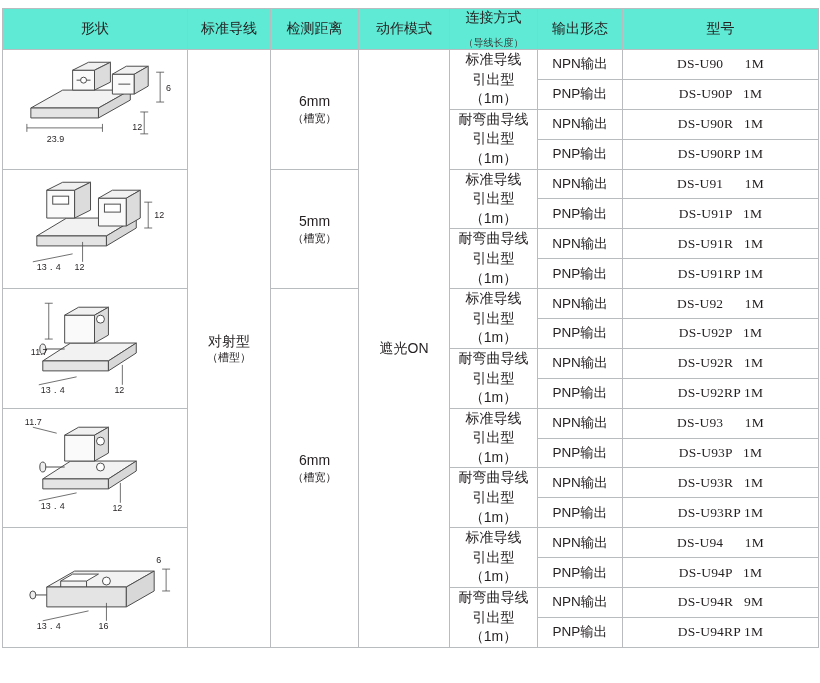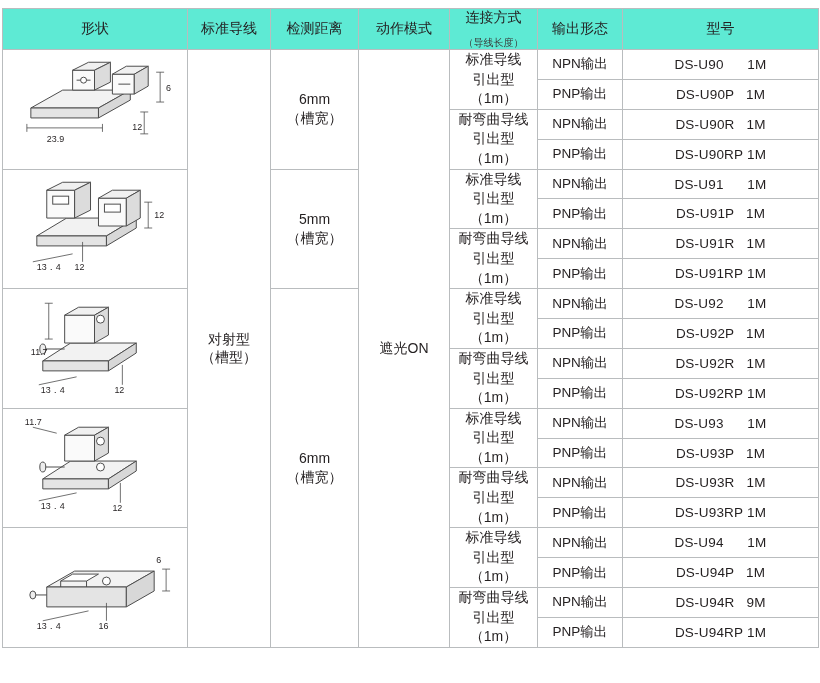--- a/index.html
+++ b/index.html
@@ -42,37 +42,38 @@
   td.shape {
     height: 118px;
     padding: 0;
   }
   td.mid {
     font-size: 14px;
     line-height: 1.35;
   }
   td.mid .sub {
     display: block;
-    font-size: 14px;
+    font-size: 11px;
   }
   td.conn {
     font-size: 14px;
     line-height: 1.4;
   }
   td.conn .l2 { display: block; }
   td.out {
     font-size: 13.5px;
     height: 27px;
   }
   td.model {
     font-size: 13.5px;
     text-align: left;
     padding-left: 14px;
     white-space: pre;
     letter-spacing: 0.2px;
+    font-family: Liberation Serif, serif;
   }
   .col-shape   { width: 185px; }
   .col-method  { width: 83px; }
   .col-dist    { width: 88px; }
   .col-mode    { width: 91px; }
   .col-conn    { width: 88px; }
   .col-out     { width: 85px; }
   .col-model   { width: 196px; }
 
   .fig { width: 100%; height: 118px; display: block; }

